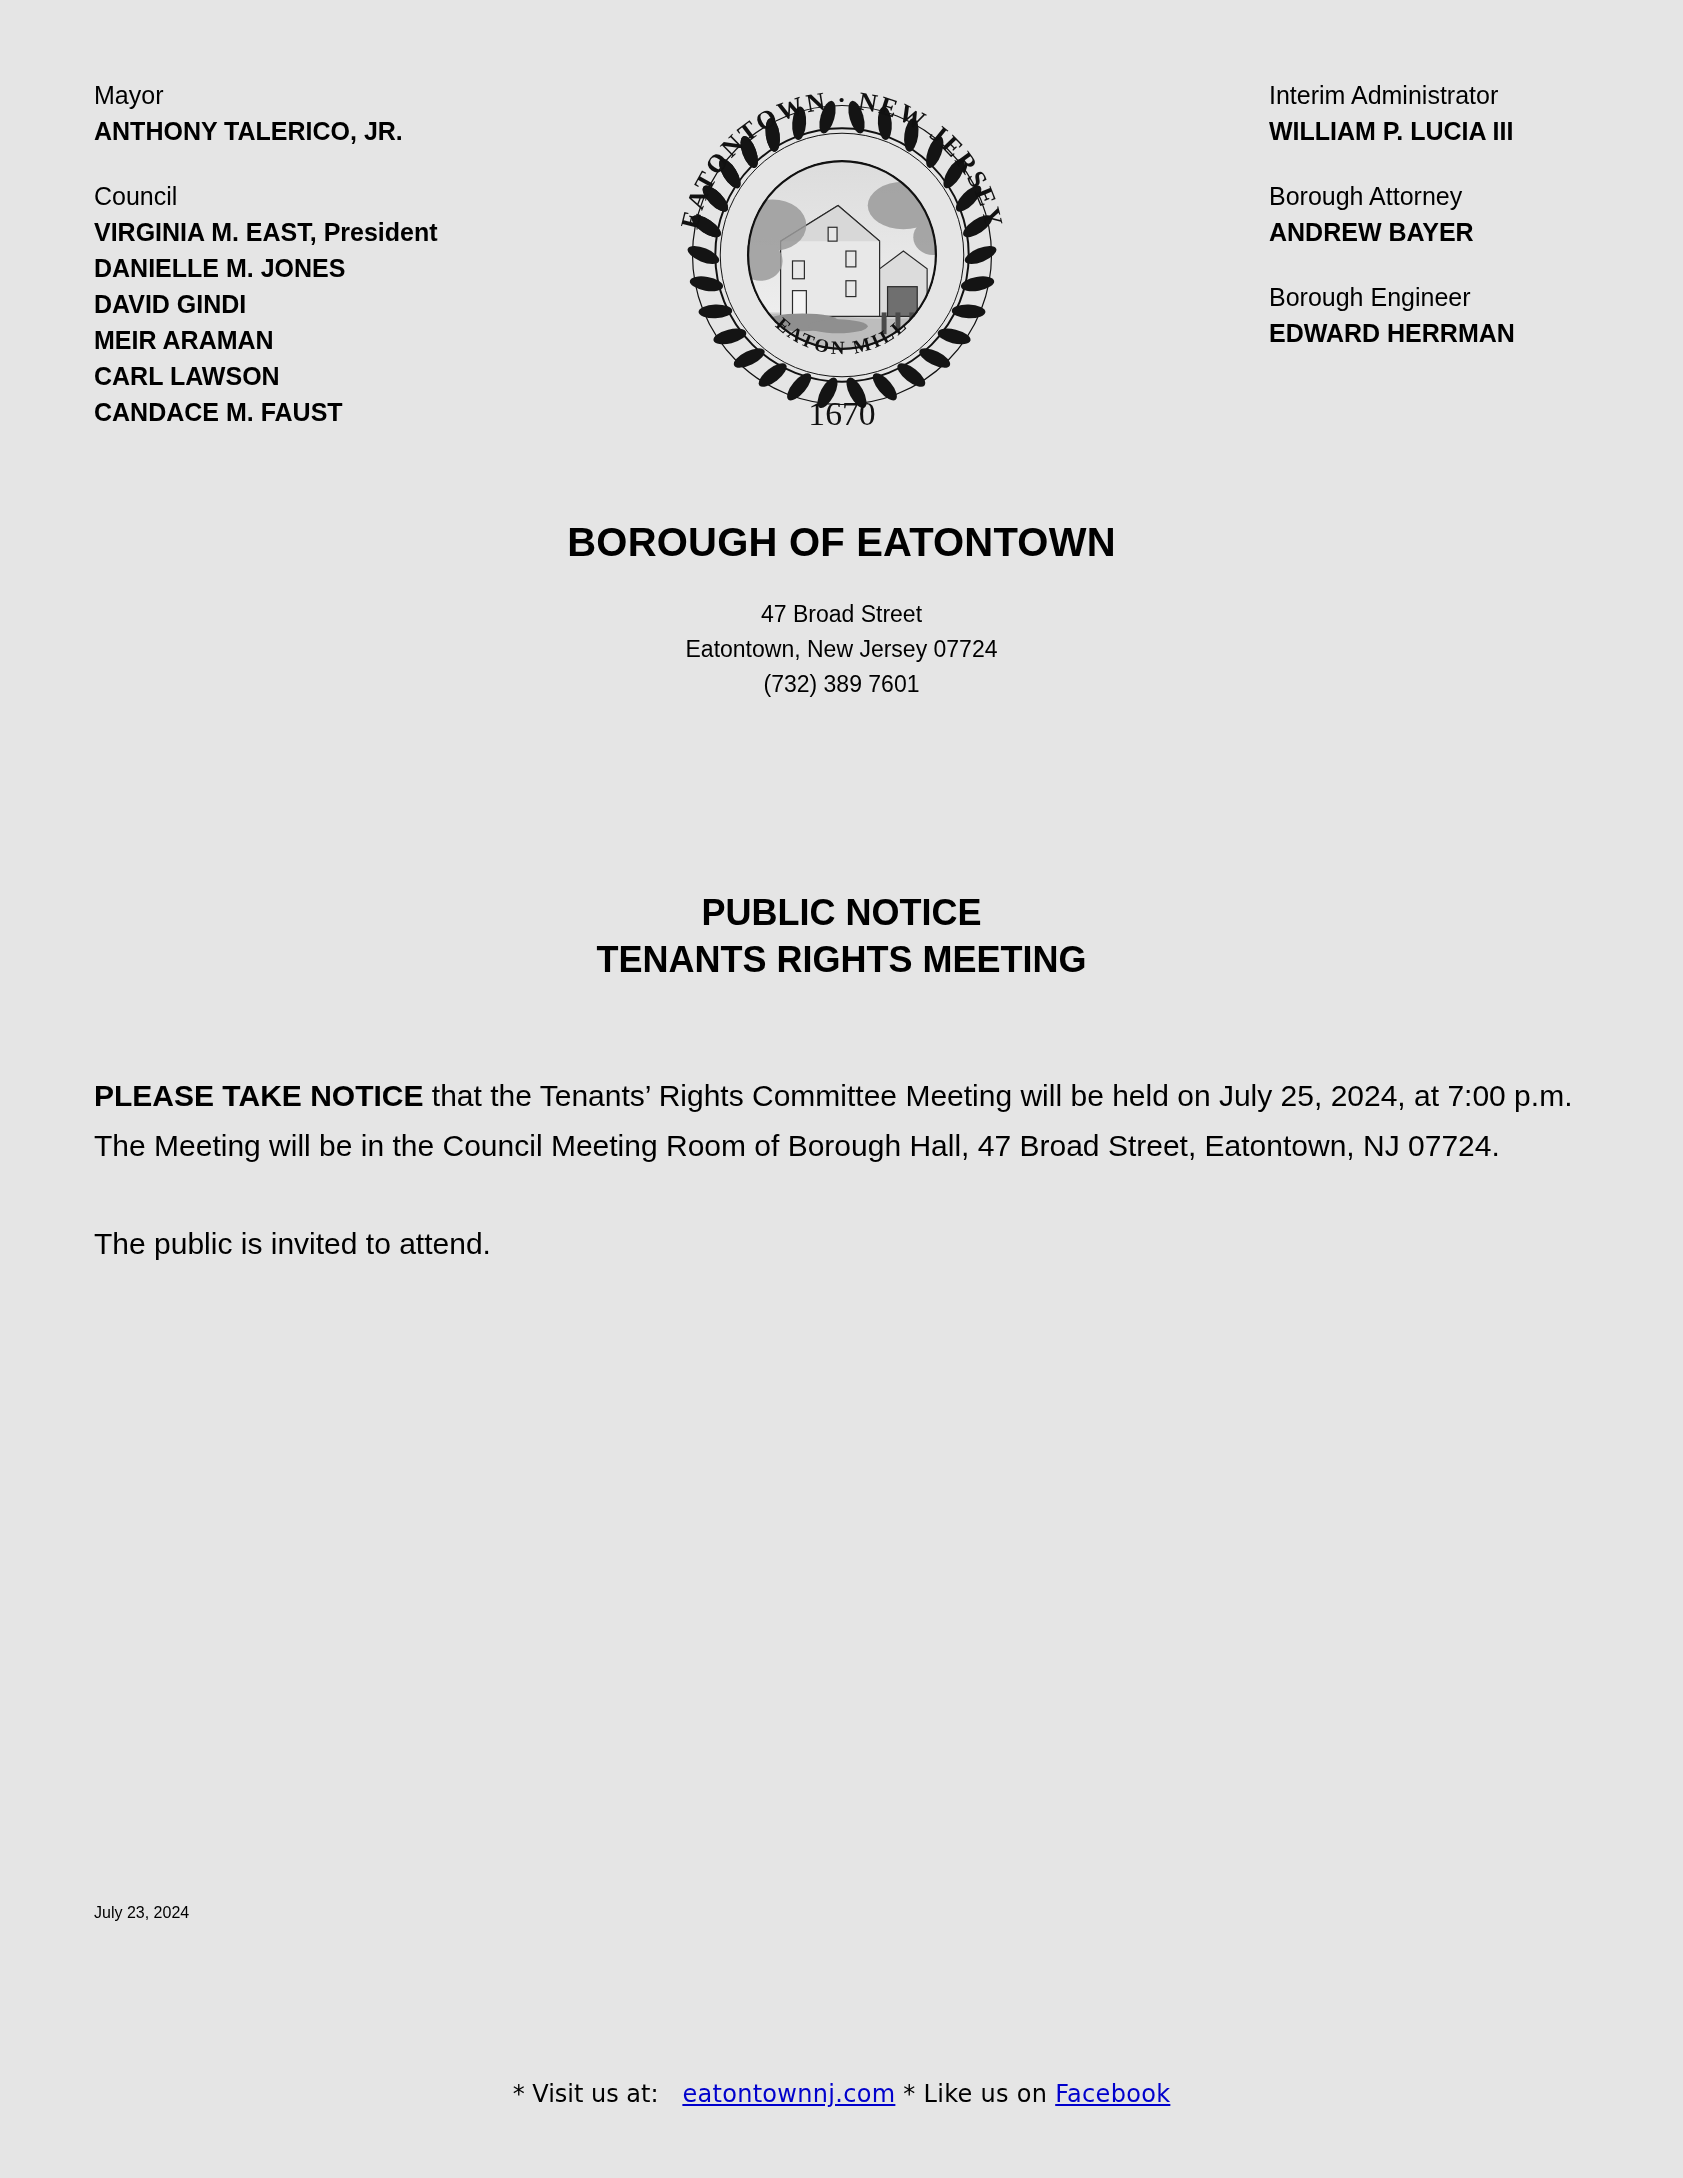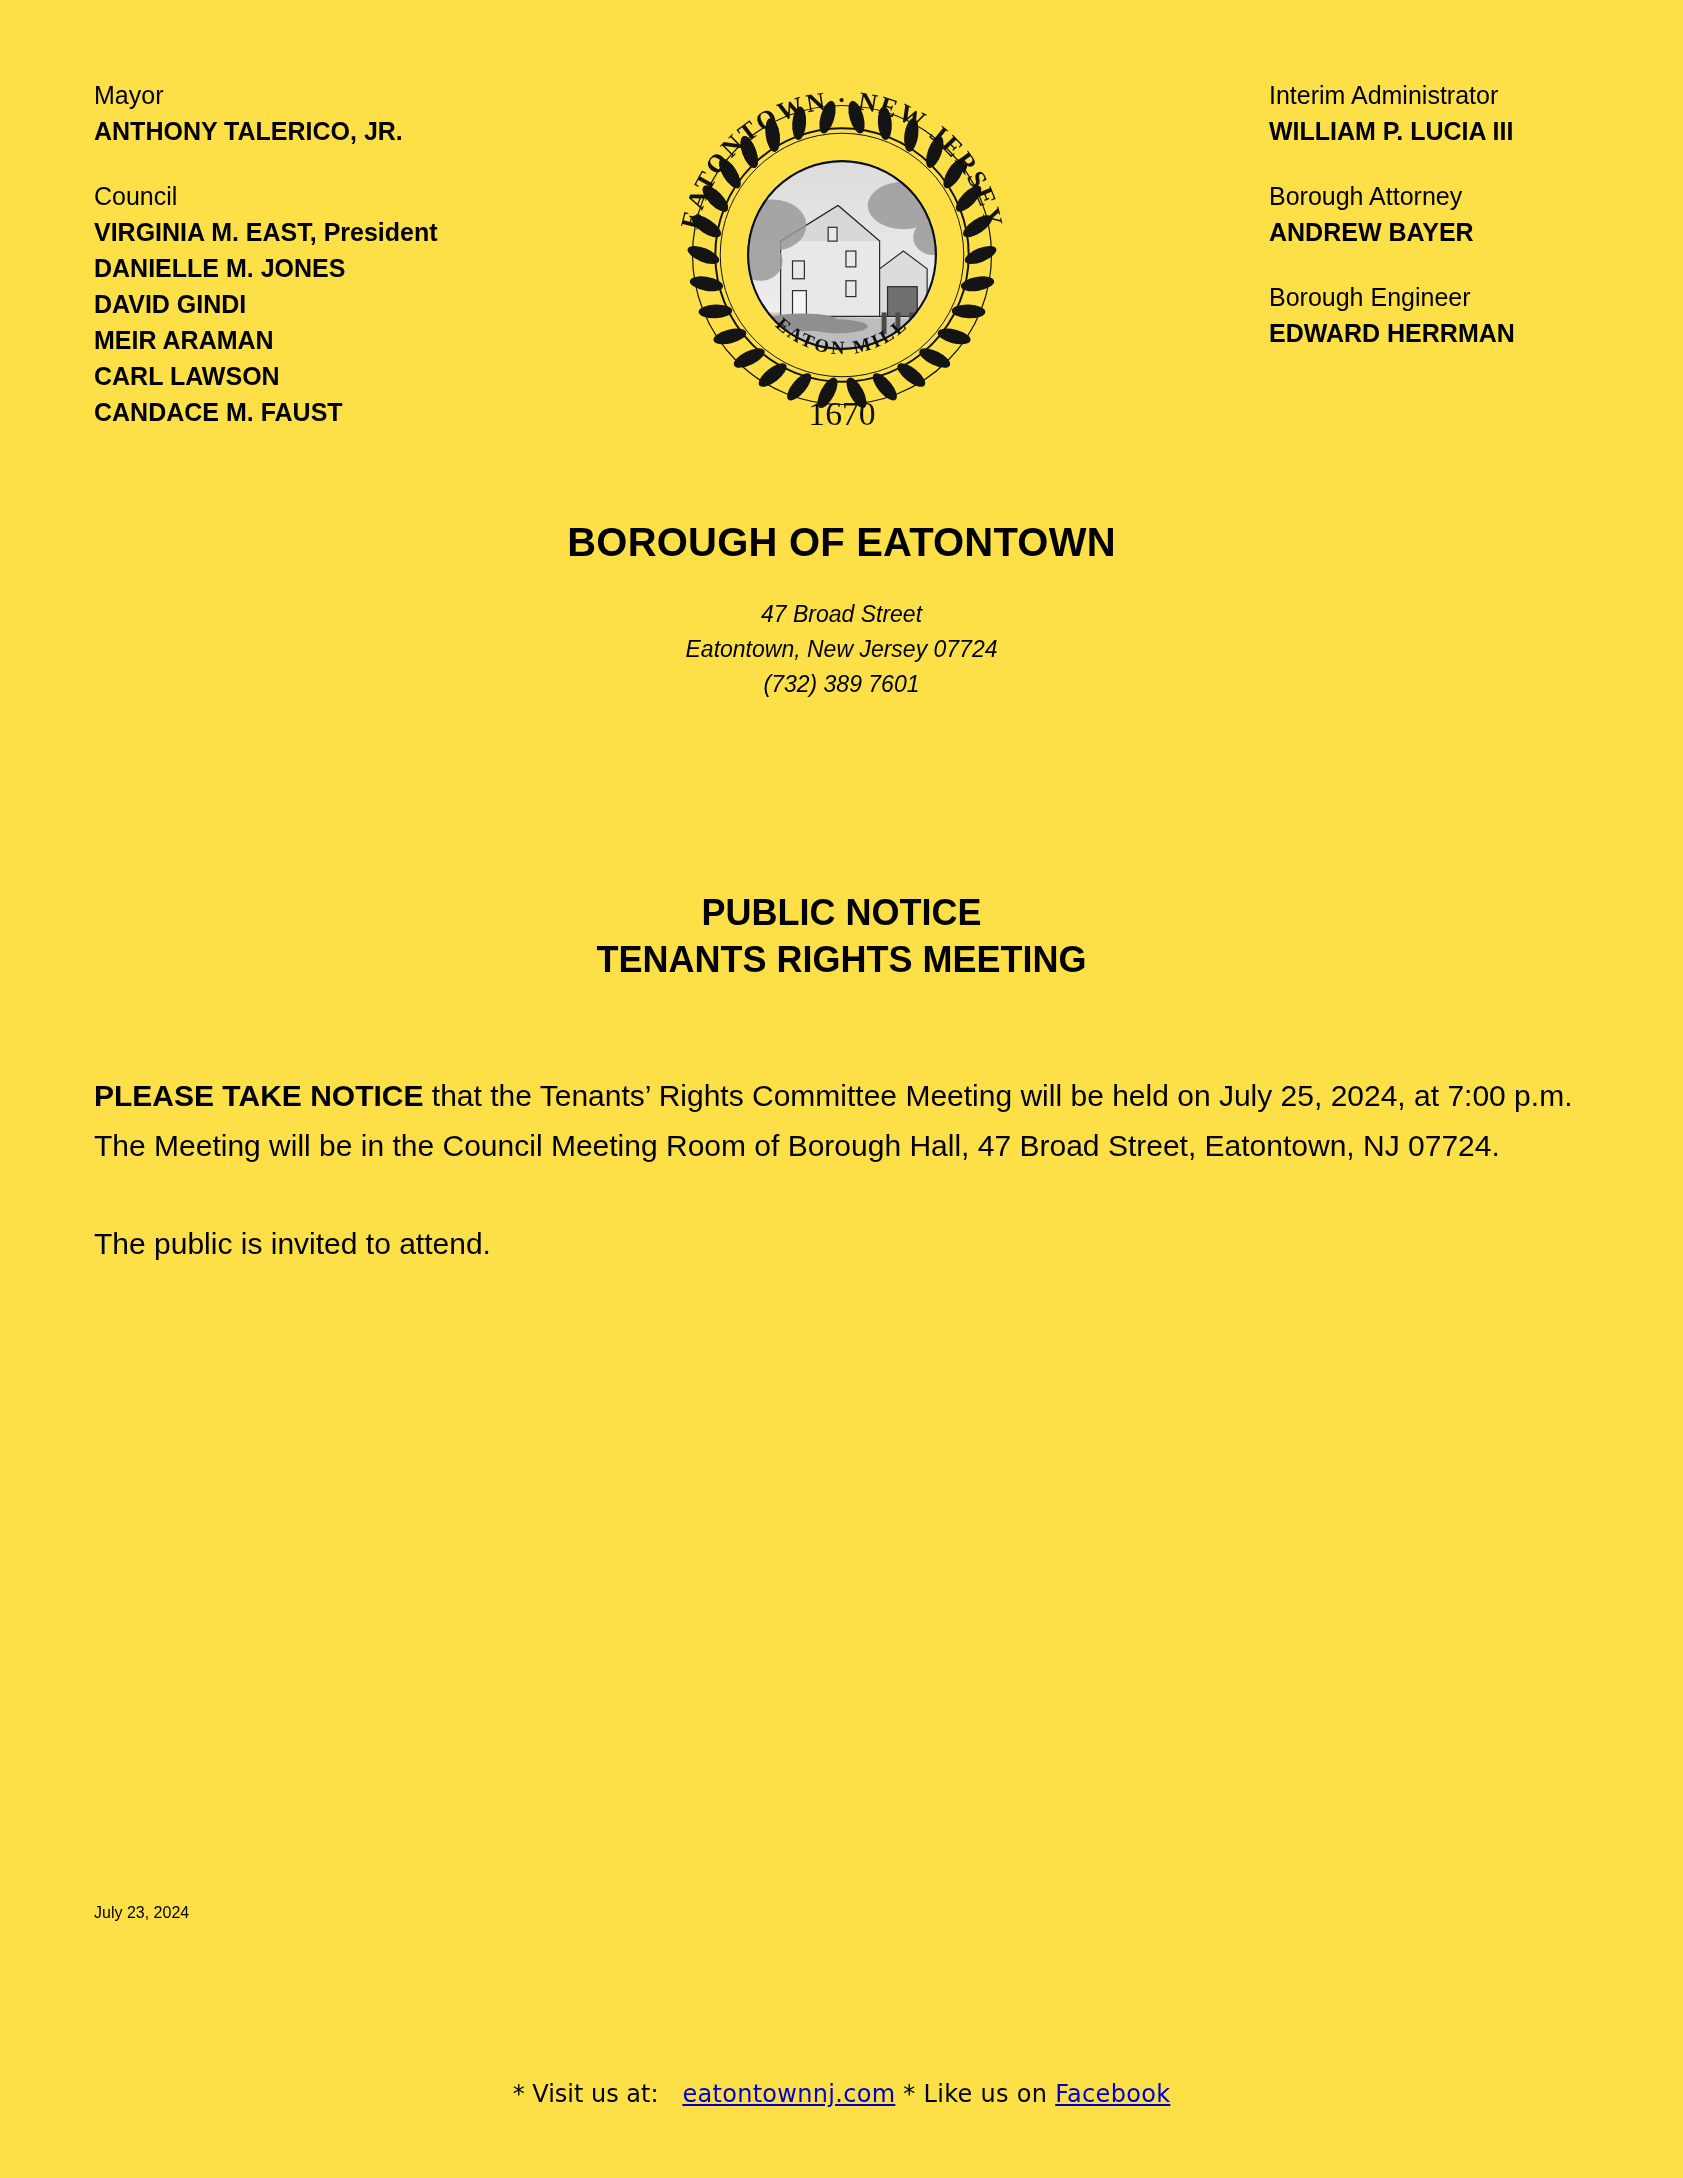--- a/index.html
+++ b/index.html
@@ -13,21 +13,21 @@
     height: 2178px;
     position: relative;
     font-family: "Liberation Sans", sans-serif;
     color: #000000;
     overflow: hidden;
   }
 
   .page {
     position: absolute;
     inset: 0;
-    background: #fde047;
+    background: #e5e5e5;
   }
 
   
   .letterhead {
     position: absolute;
     top: 77px;
     left: 0;
     right: 0;
     height: 465px;
   }
@@ -74,21 +74,20 @@
   }
   .borough-title {
     font-size: 40px;
     font-weight: bold;
     letter-spacing: 0.2px;
     line-height: 40px;
   }
   .address-block {
     margin-top: 35px;
     font-size: 23px;
-    font-style: italic;
     line-height: 35px;
   }
   .address-line { white-space: nowrap; }
 
   
   .notice-headings {
     position: absolute;
     top: 889px;
     left: 0;
     right: 0;

